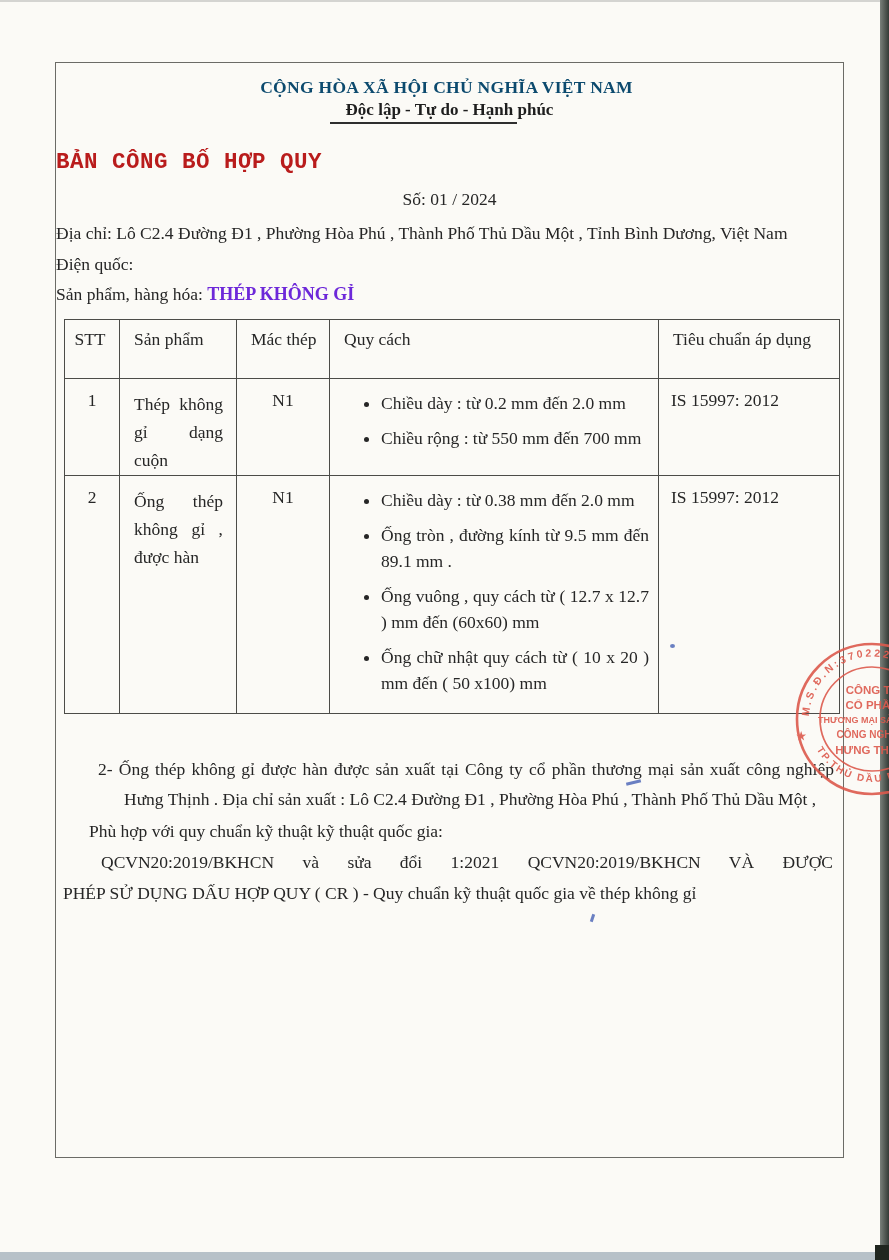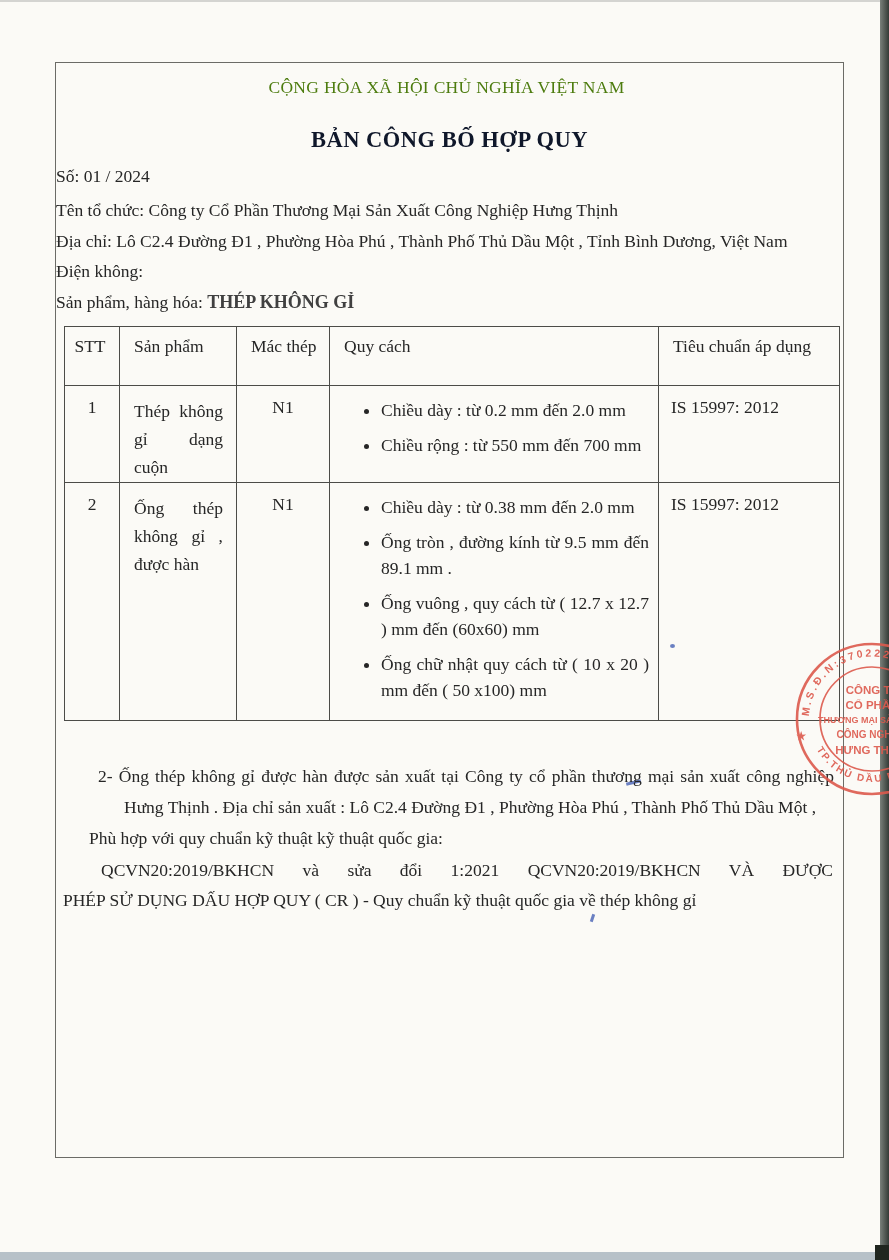--- a/index.html
+++ b/index.html
@@ -22,36 +22,36 @@
   .speck-3 { left:626px; top:781px; width:15px; height:2.5px; transform:rotate(-14deg); }
 
   
   .frame {
     position:absolute; left:55px; top:62px;
     width:789px; height:1096px;
     border:1.6px solid #6b6b66;
     box-sizing:border-box;
   }
 
-  .nat-title  { margin:13px 6px 0 0; text-align:center; font-weight:normal; font-size:17.5px; line-height:22px; letter-spacing:.3px; color:#4d7c0f; }
+  .nat-title  { margin:13px 6px 0 0; text-align:center; font-weight:bold; font-size:17.5px; line-height:22px; letter-spacing:.3px; color:#0c4a6e; }
   .motto-line { text-align:center; line-height:23px; }
   .motto      { position:relative; display:inline-block; font-weight:bold; font-size:17px; color:#1e1e1e; }
   .motto::after { content:""; position:absolute; left:-16px; right:36px; bottom:-3px; height:1.8px; background:#2e2e2e; }
-  .doc-title  { margin-top:27px; text-align:center; font-weight:bold; font-size:22.5px; line-height:29px; letter-spacing:.5px; color:#0f172a; }
-  .doc-num    { margin-top:10px; text-align:left; font-size:17.5px; line-height:24px; }
+  .doc-title  { margin-top:27px; font-weight:bold; font-size:22.5px; line-height:29px; letter-spacing:.5px; color:#b91c1c;font-family:Liberation Mono, monospace; }
+  .doc-num    { margin-top:10px; text-align:center; font-size:17.5px; line-height:24px; }
 
   .info { margin-top:7px; font-size:17.5px; line-height:30.5px; }
   .info p { margin:0; }
   .p-org     { margin:0 9px 0 23px; }
   .p-address { margin:0 9px 0 23px; text-align:justify; }
   .p-phone   { margin:0 0 0 23px; }
   .p-product { margin:3px 0 0 33px; }
   .p-brand   { margin:0 0 0 33px; }
   .p-intro   { margin:0 0 0 33px; }
-  .p-product b { font-size:18px; color:#404040; }
+  .p-product b { font-size:18px; color:#6d28d9; }
 
   table.products {
     margin:9px 0 0 8px;
     width:775px; table-layout:fixed; border-collapse:collapse;
     font-size:17.5px;
   }
   .products th, .products td {
     border:1.4px solid #4c4c48;
     vertical-align:top; font-weight:normal;
     box-sizing:border-box;
@@ -87,28 +87,30 @@
 <div class="scan-right-strip"></div>
 <div class="scan-bottom-strip"></div>
 <div class="scan-corner"></div>
 <div class="ink-speck speck-1"></div>
 <div class="ink-speck speck-2"></div>
 <div class="ink-speck speck-3"></div>
 
 <div class="frame">
 
   <div class="nat-title">CỘNG HÒA XÃ HỘI CHỦ NGHĨA VIỆT NAM</div>
+  <div class="motto-line">
+    <span class="motto">Độc lập - Tự do - Hạnh phúc</span>
+  </div>
 
   <div class="doc-title">BẢN CÔNG BỐ HỢP QUY</div>
   <div class="doc-num">Số: 01 / 2024</div>
 
   <div class="info">
-    <p class="p-org">Tên tổ chức: Công ty Cổ Phần Thương Mại Sản Xuất Công Nghiệp Hưng Thịnh</p>
     <p class="p-address">Địa chỉ: Lô C2.4 Đường Đ1 , Phường Hòa Phú , Thành Phố Thủ Dầu Một , Tỉnh Bình Dương, Việt Nam</p>
-    <p class="p-phone">Điện không:</p>
+    <p class="p-phone">Điện quốc:</p>
     <p class="p-product"><span>Sản phẩm, hàng hóa: </span><b>THÉP KHÔNG GỈ</b></p>
   </div>
 
   <table class="products">
     <colgroup>
       <col style="width:55px">
         <col style="width:117px">
         <col style="width:93px">
         <col style="width:329px">
         <col style="width:181px">

